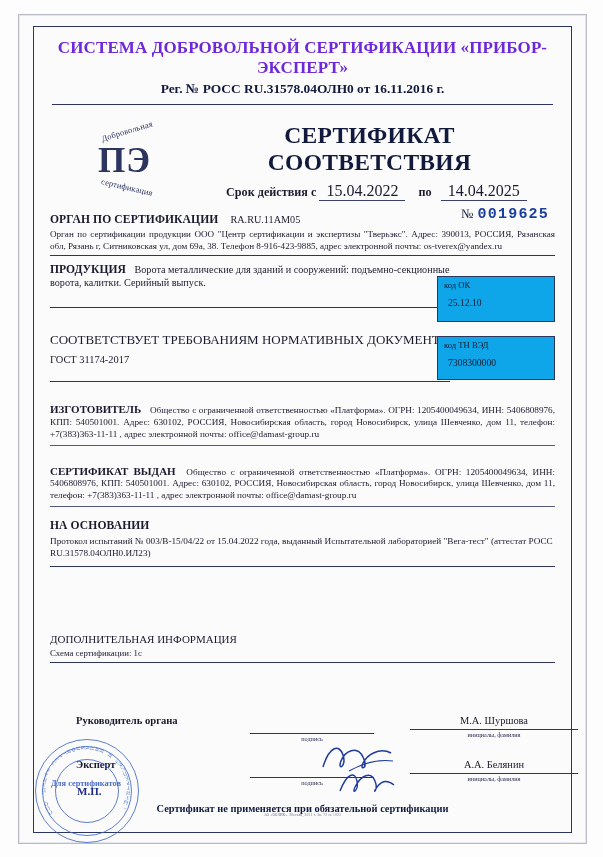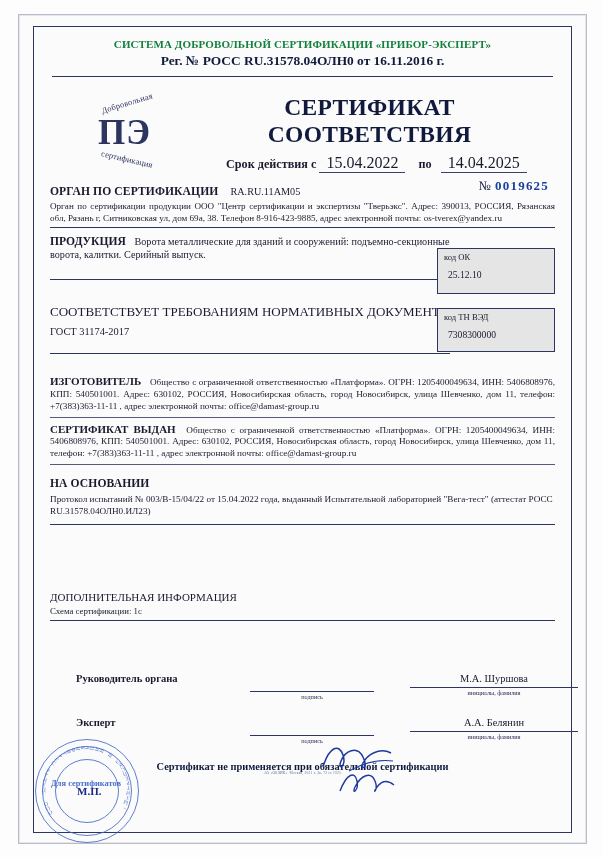--- a/index.html
+++ b/index.html
@@ -43,24 +43,24 @@
     left: 0; top: 0; right: 0; bottom: 0;
     padding: 0 16px;
   }
 
   
   .hdr {
     text-align: center;
     padding-top: 11px;
   }
   .hdr .l1 {
-    font-size: 11px;
+    font-size: 17px;
     font-weight: bold;
     letter-spacing: 0.1px;
-    color: #15803d;
+    color: #6d28d9;
   }
   .hdr .l2 {
     font-size: 13.4px;
     font-weight: bold;
     margin-top: 3px;
     color: #111a3c;
   }
   .hdr-rule {
     margin: 7px 2px 0 2px;
     border-bottom: 1.6px solid #2c3460;
@@ -149,25 +149,25 @@
   .blank-no {
     position: absolute;
     right: 6px;
     top: 99px;
     font-size: 15.5px;
     color: #1d2a8a;
     white-space: nowrap;
   }
   .blank-no .hash { color: #111a3c; font-size: 13px; }
   .blank-no .digits {
-    font-family: Liberation Serif, serif;
+    font-family: Liberation Mono, monospace;
     font-weight: bold;
     letter-spacing: 1.2px;
     color: #1b3fa0;
-    font-size: 13px;
+    font-size: 15px;
   }
 
   
   .sec { position: relative; margin-top: 8px; }
   .sec-h {
     font-size: 11.6px;
     font-weight: bold;
     display: inline;
     letter-spacing: 0.1px;
   }
@@ -195,21 +195,21 @@
     width: 400px;
   }
   .prod-text .hh { font-weight: bold; font-size: 11.6px; }
   .code-box {
     position: absolute;
     right: 0;
     top: 12px;
     width: 118px;
     height: 46px;
     border: 1px solid #2c3460;
-    background: #e5e5e5;
+    background: #0ea5e9;
     font-size: 8.6px;
     padding: 3px 0 0 6px;
     box-sizing: border-box;
   }
   .code-box .cval {
     display: block;
     margin-top: 7px;
     font-size: 9.6px;
     margin-left: 4px;
   }
@@ -412,21 +412,21 @@
         </div>
 
         <div class="sec" style="margin-top:16px;">
           <div class="party">
             <span class="hh">ИЗГОТОВИТЕЛЬ</span>
             <span style="margin-left:6px;">Общество с ограниченной ответственностью «Платформа». ОГРН: 1205400049634, ИНН: 5406808976, КПП: 540501001. Адрес: 630102, РОССИЯ, Новосибирская область, город Новосибирск, улица Шевченко, дом 11, телефон: +7(383)363-11-11 , адрес электронной почты: office@damast-group.ru</span>
           </div>
           <div class="rule-thin" style="margin-top:4px;"></div>
         </div>
 
-        <div class="sec" style="margin-top:6px;">
+        <div class="sec" style="margin-top:20px;">
           <div class="party">
             <span class="hh">СЕРТИФИКАТ ВЫДАН</span>
             <span style="margin-left:6px;">Общество с ограниченной ответственностью «Платформа». ОГРН: 1205400049634, ИНН: 5406808976, КПП: 540501001. Адрес: 630102, РОССИЯ, Новосибирская область, город Новосибирск, улица Шевченко, дом 11, телефон: +7(383)363-11-11 , адрес электронной почты: office@damast-group.ru</span>
           </div>
           <div class="rule-thin" style="margin-top:4px;"></div>
         </div>
 
         <div class="sec" style="margin-top:8px;">
           <div class="sec-h">НА ОСНОВАНИИ</div>
           <div class="basis">Протокол испытаний № 003/В-15/04/22 от 15.04.2022 года, выданный Испытательной лабораторией "Вега-тест" (аттестат РОСС RU.31578.04ОЛН0.ИЛ23)</div>

